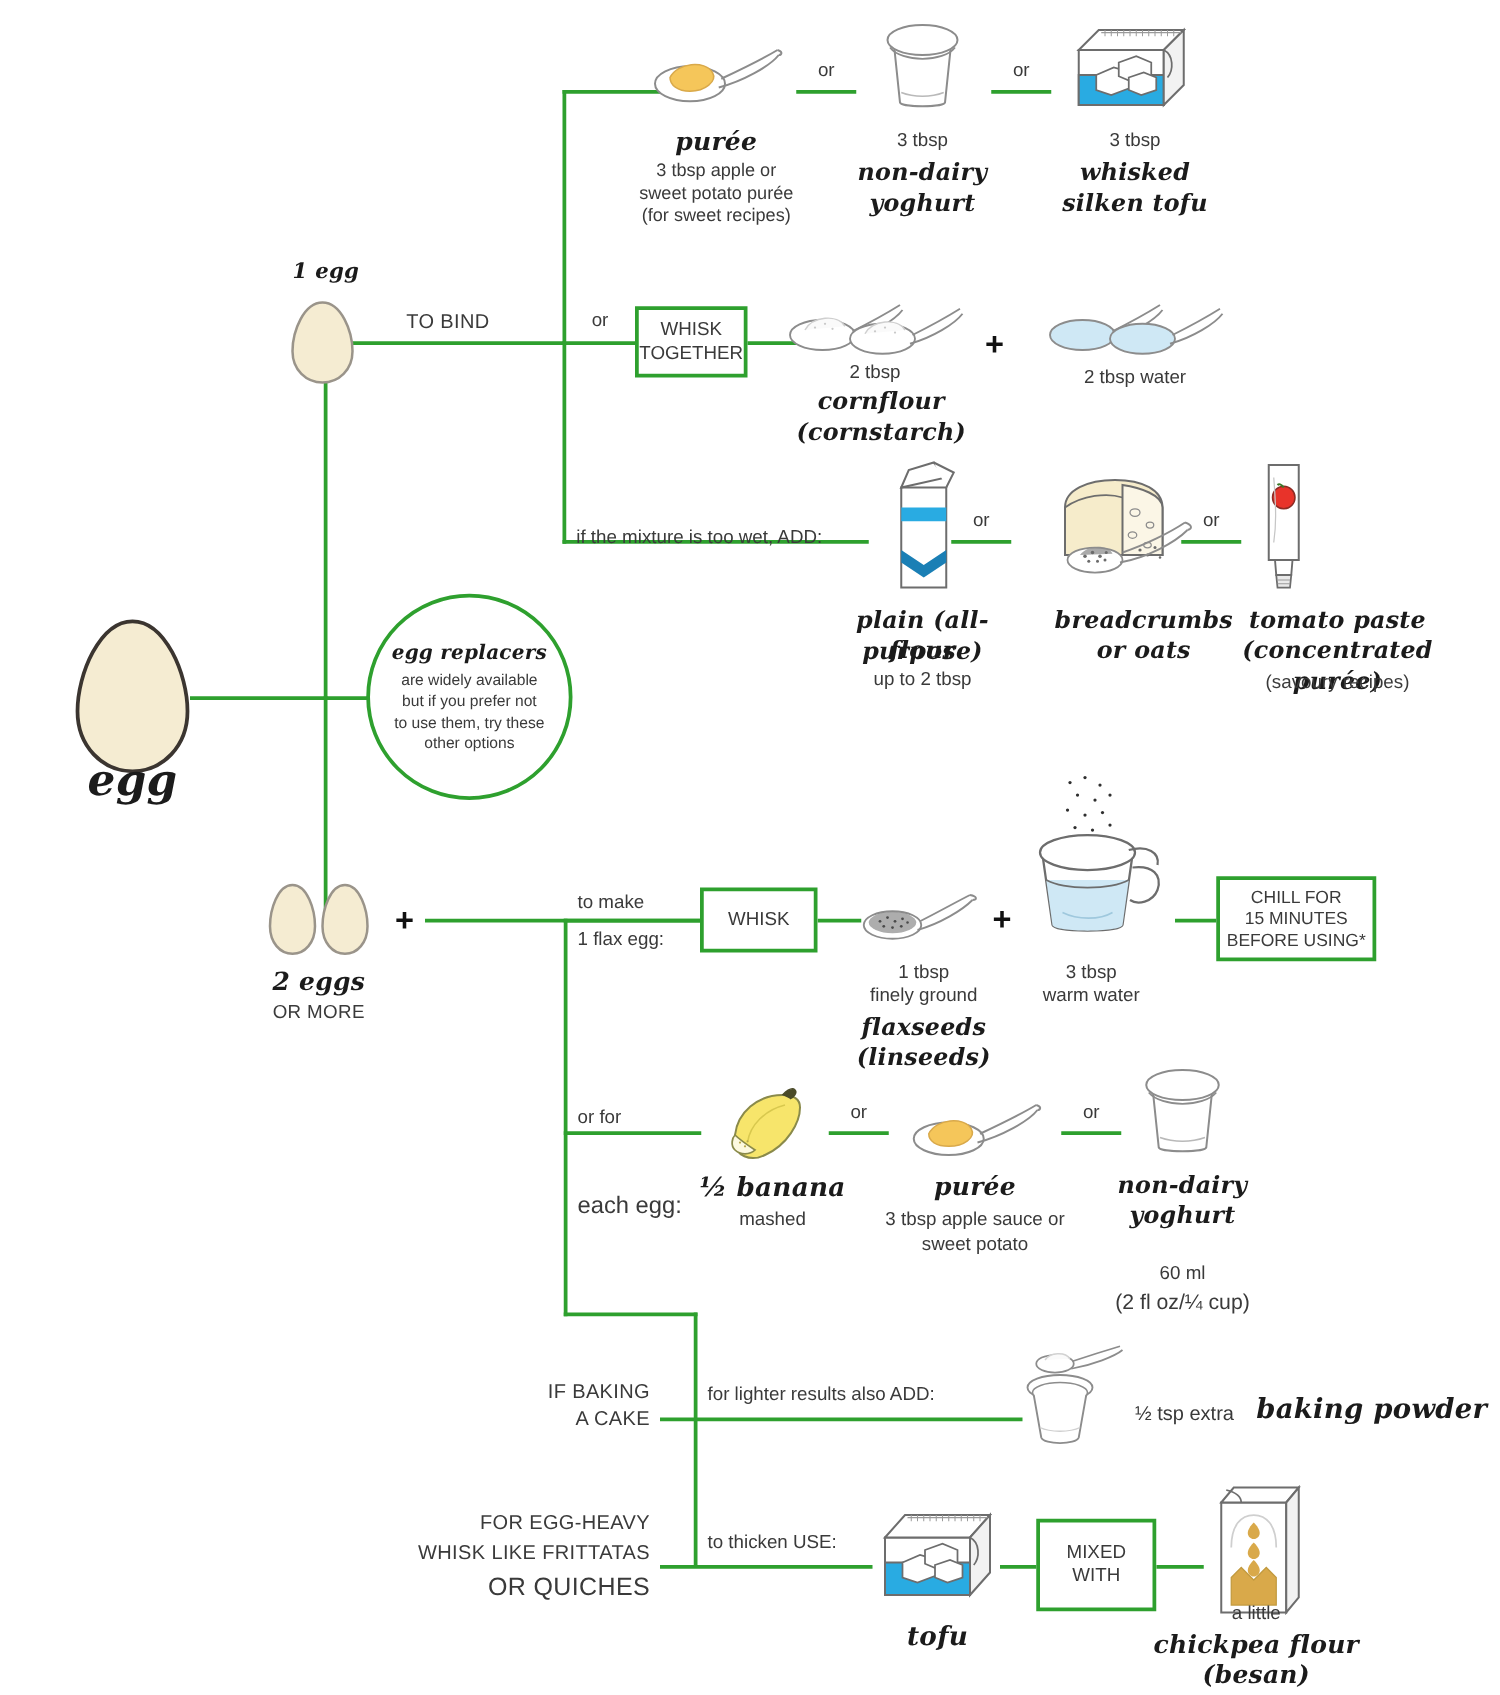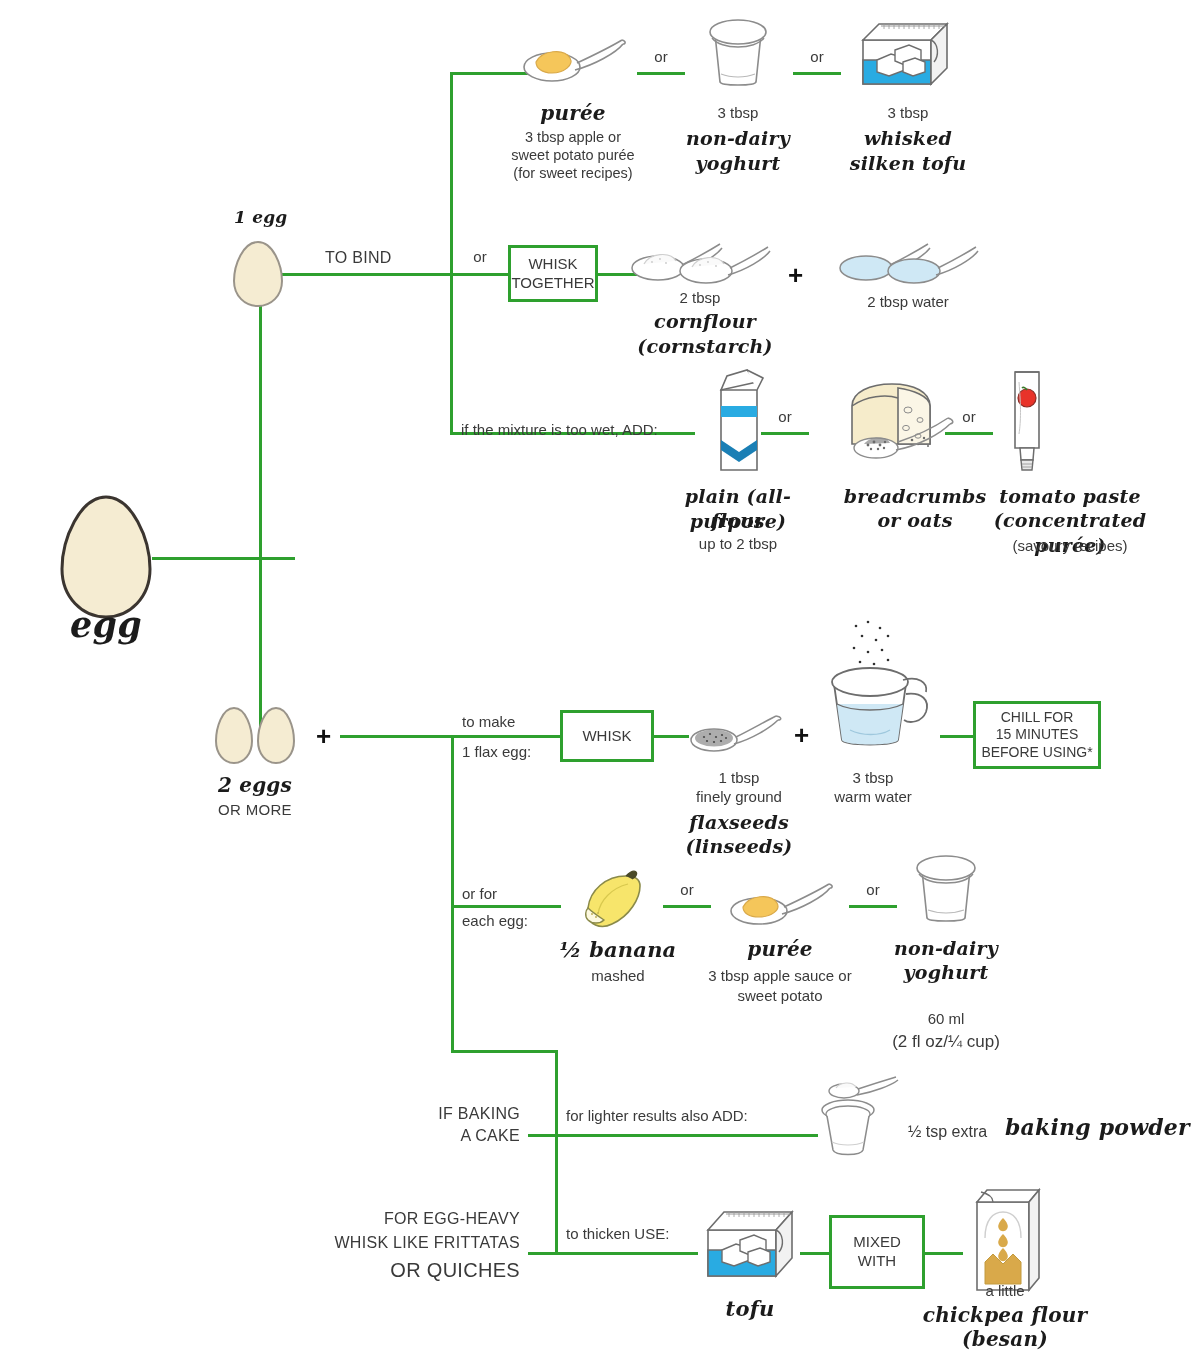--- a/index.html
+++ b/index.html
@@ -122,20 +122,27 @@
   <div class="hline" style="left:663px; top:905px; width:48px;"></div>
   <div class="hline" style="left:849px; top:905px; width:48px;"></div>
 
   <div class="ill" style="left:58px; top:493px;">
     <svg width="96" height="128" viewBox="0 0 96 128">
       <path d="M48 4 C74 4 92 46 92 76 C92 104 72 124 48 124 C24 124 4 104 4 76 C4 46 22 4 48 4 Z" fill="#f5ecd2" stroke="#3b3530" stroke-width="3"></path>
     </svg>
   </div>
   <div class="label script ctr" style="left:36px; top:602px; width:140px; font-size:35px;">egg</div>
 
+  <div class="circle" style="left:293px; top:475px; width:165px; height:165px;">
+    <div class="script" style="font-size:16px; margin-bottom:5px;">egg replacers</div>
+    <div class="plain ctr" style="font-size:12.5px; line-height:1.35;">are widely available</div>
+    <div class="plain ctr" style="font-size:12.5px; line-height:1.35;">but if you prefer not</div>
+    <div class="plain ctr" style="font-size:12.5px; line-height:1.35;">to use them, try these</div>
+    <div class="plain ctr" style="font-size:12.5px; line-height:1.35;">other options</div>
+  </div>
 
   <div class="label script" style="left:234px; top:206px; font-size:17px;">1 egg</div>
   <div class="ill" style="left:232px; top:239px;">
     <svg width="52" height="70" viewBox="0 0 52 70">
       <path d="M26 3 C41 3 50 26 50 42 C50 57 39 67 26 67 C13 67 2 57 2 42 C2 26 11 3 26 3 Z" fill="#f5ecd2" stroke="#9a948a" stroke-width="2"></path>
     </svg>
   </div>
 
   <div class="label caps" style="left:325px; top:248px; font-size:16px;">TO BIND</div>
   <div class="orlbl" style="left:460px; top:248px; width:40px;">or</div>
@@ -373,21 +380,21 @@
   <div class="label plain ctr" style="left:808px; top:768px; width:130px; font-size:15px;">3 tbsp</div>
   <div class="label plain ctr" style="left:802px; top:787px; width:142px; font-size:15px;">warm water</div>
 
   <div class="gbox" style="left:973px; top:701px; width:128px; height:68px; flex-direction:column; font-size:14px;">
     <div>CHILL FOR</div>
     <div>15 MINUTES</div>
     <div>BEFORE USING*</div>
   </div>
 
   <div class="label plain" style="left:462px; top:884px; font-size:15px;">or for</div>
-  <div class="label plain" style="left:462px; top:911px; font-size:15px;">each egg:</div>
+  <div class="label plain" style="left:462px; top:953px; font-size:19px;">each egg:</div>
 
   <div class="ill" style="left:578px; top:870px;">
     <svg width="80" height="66" viewBox="0 0 80 66">
       <path d="M10 38 C12 20 28 6 48 6 C58 6 62 10 62 16 C62 28 52 46 34 54 C22 60 10 54 10 44 Z" fill="#f7e56b" stroke="#8a8a4a" stroke-width="1.6"></path>
       <path d="M20 44 C22 30 34 18 50 14" fill="none" stroke="#d8c84e" stroke-width="1.2"></path>
       <path d="M10 38 C8 40 6 46 10 50 C14 54 22 54 26 50 C20 46 14 42 10 38 Z" fill="#fdf9e0" stroke="#8a8a4a" stroke-width="1.4"></path>
       <g fill="#b8a84a">
           <circle cx="14" cy="44" r=".9"></circle>
           <circle cx="18" cy="47" r=".9"></circle>
           <circle cx="20" cy="43" r=".8"></circle>

